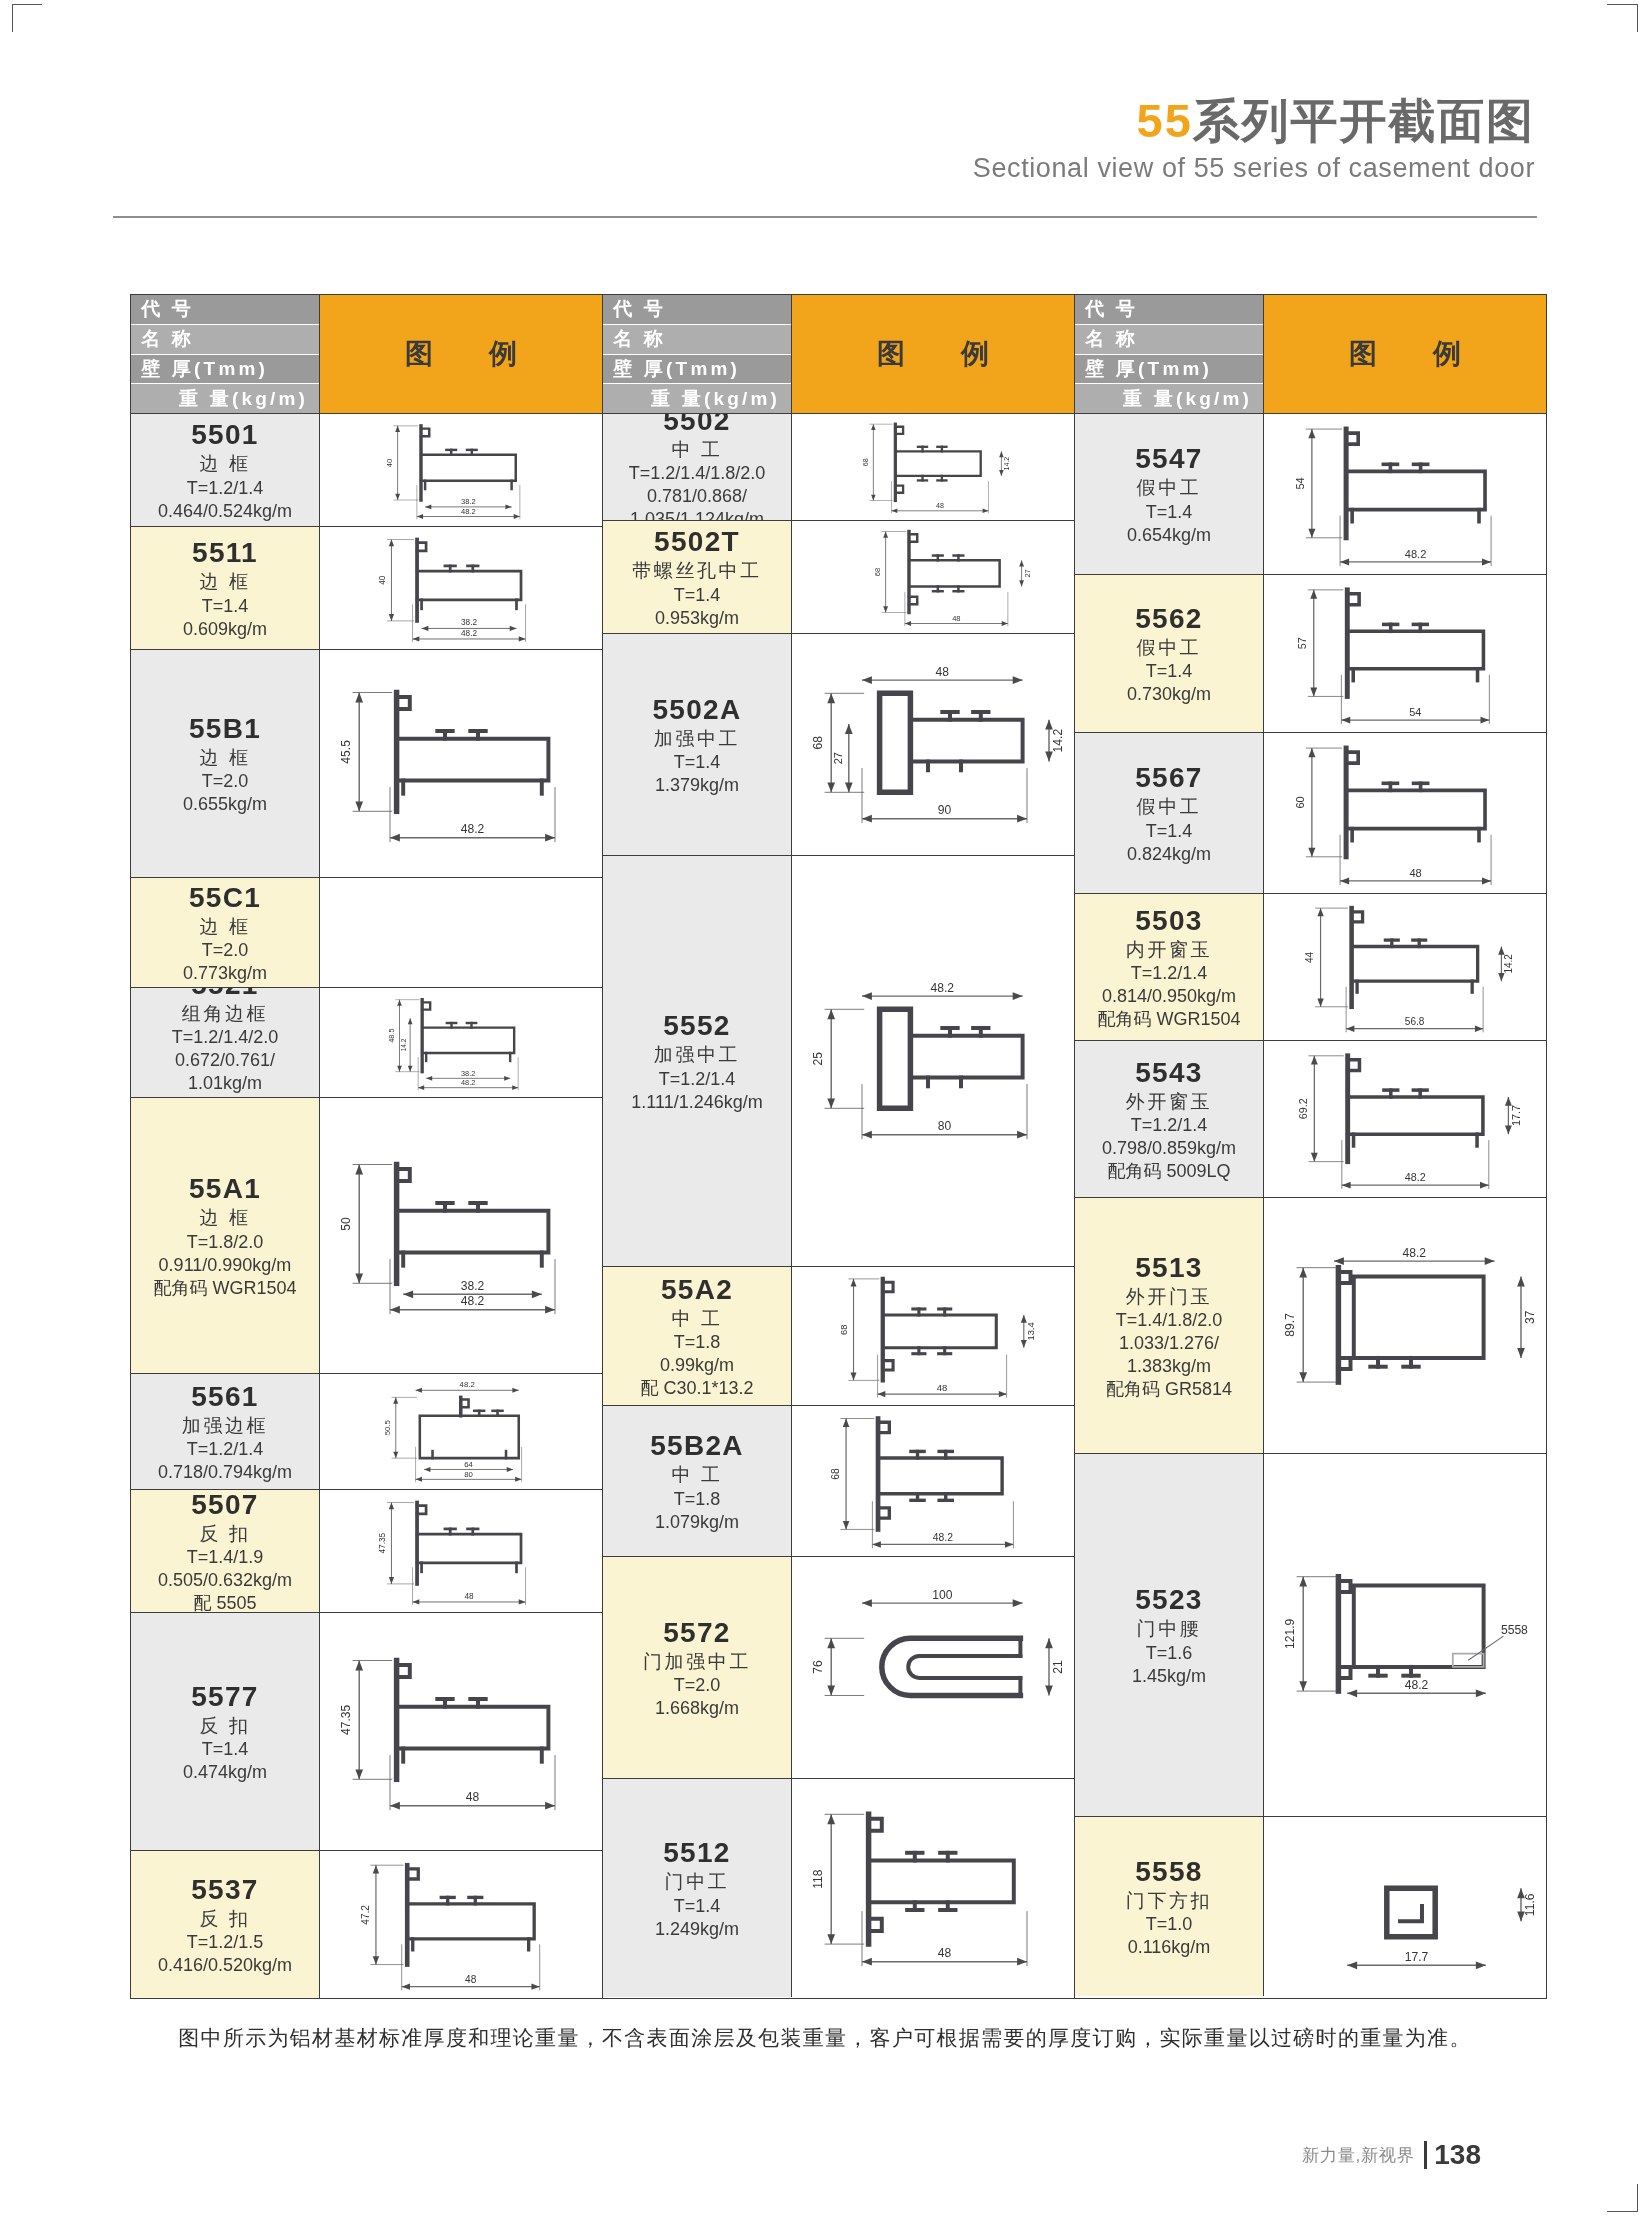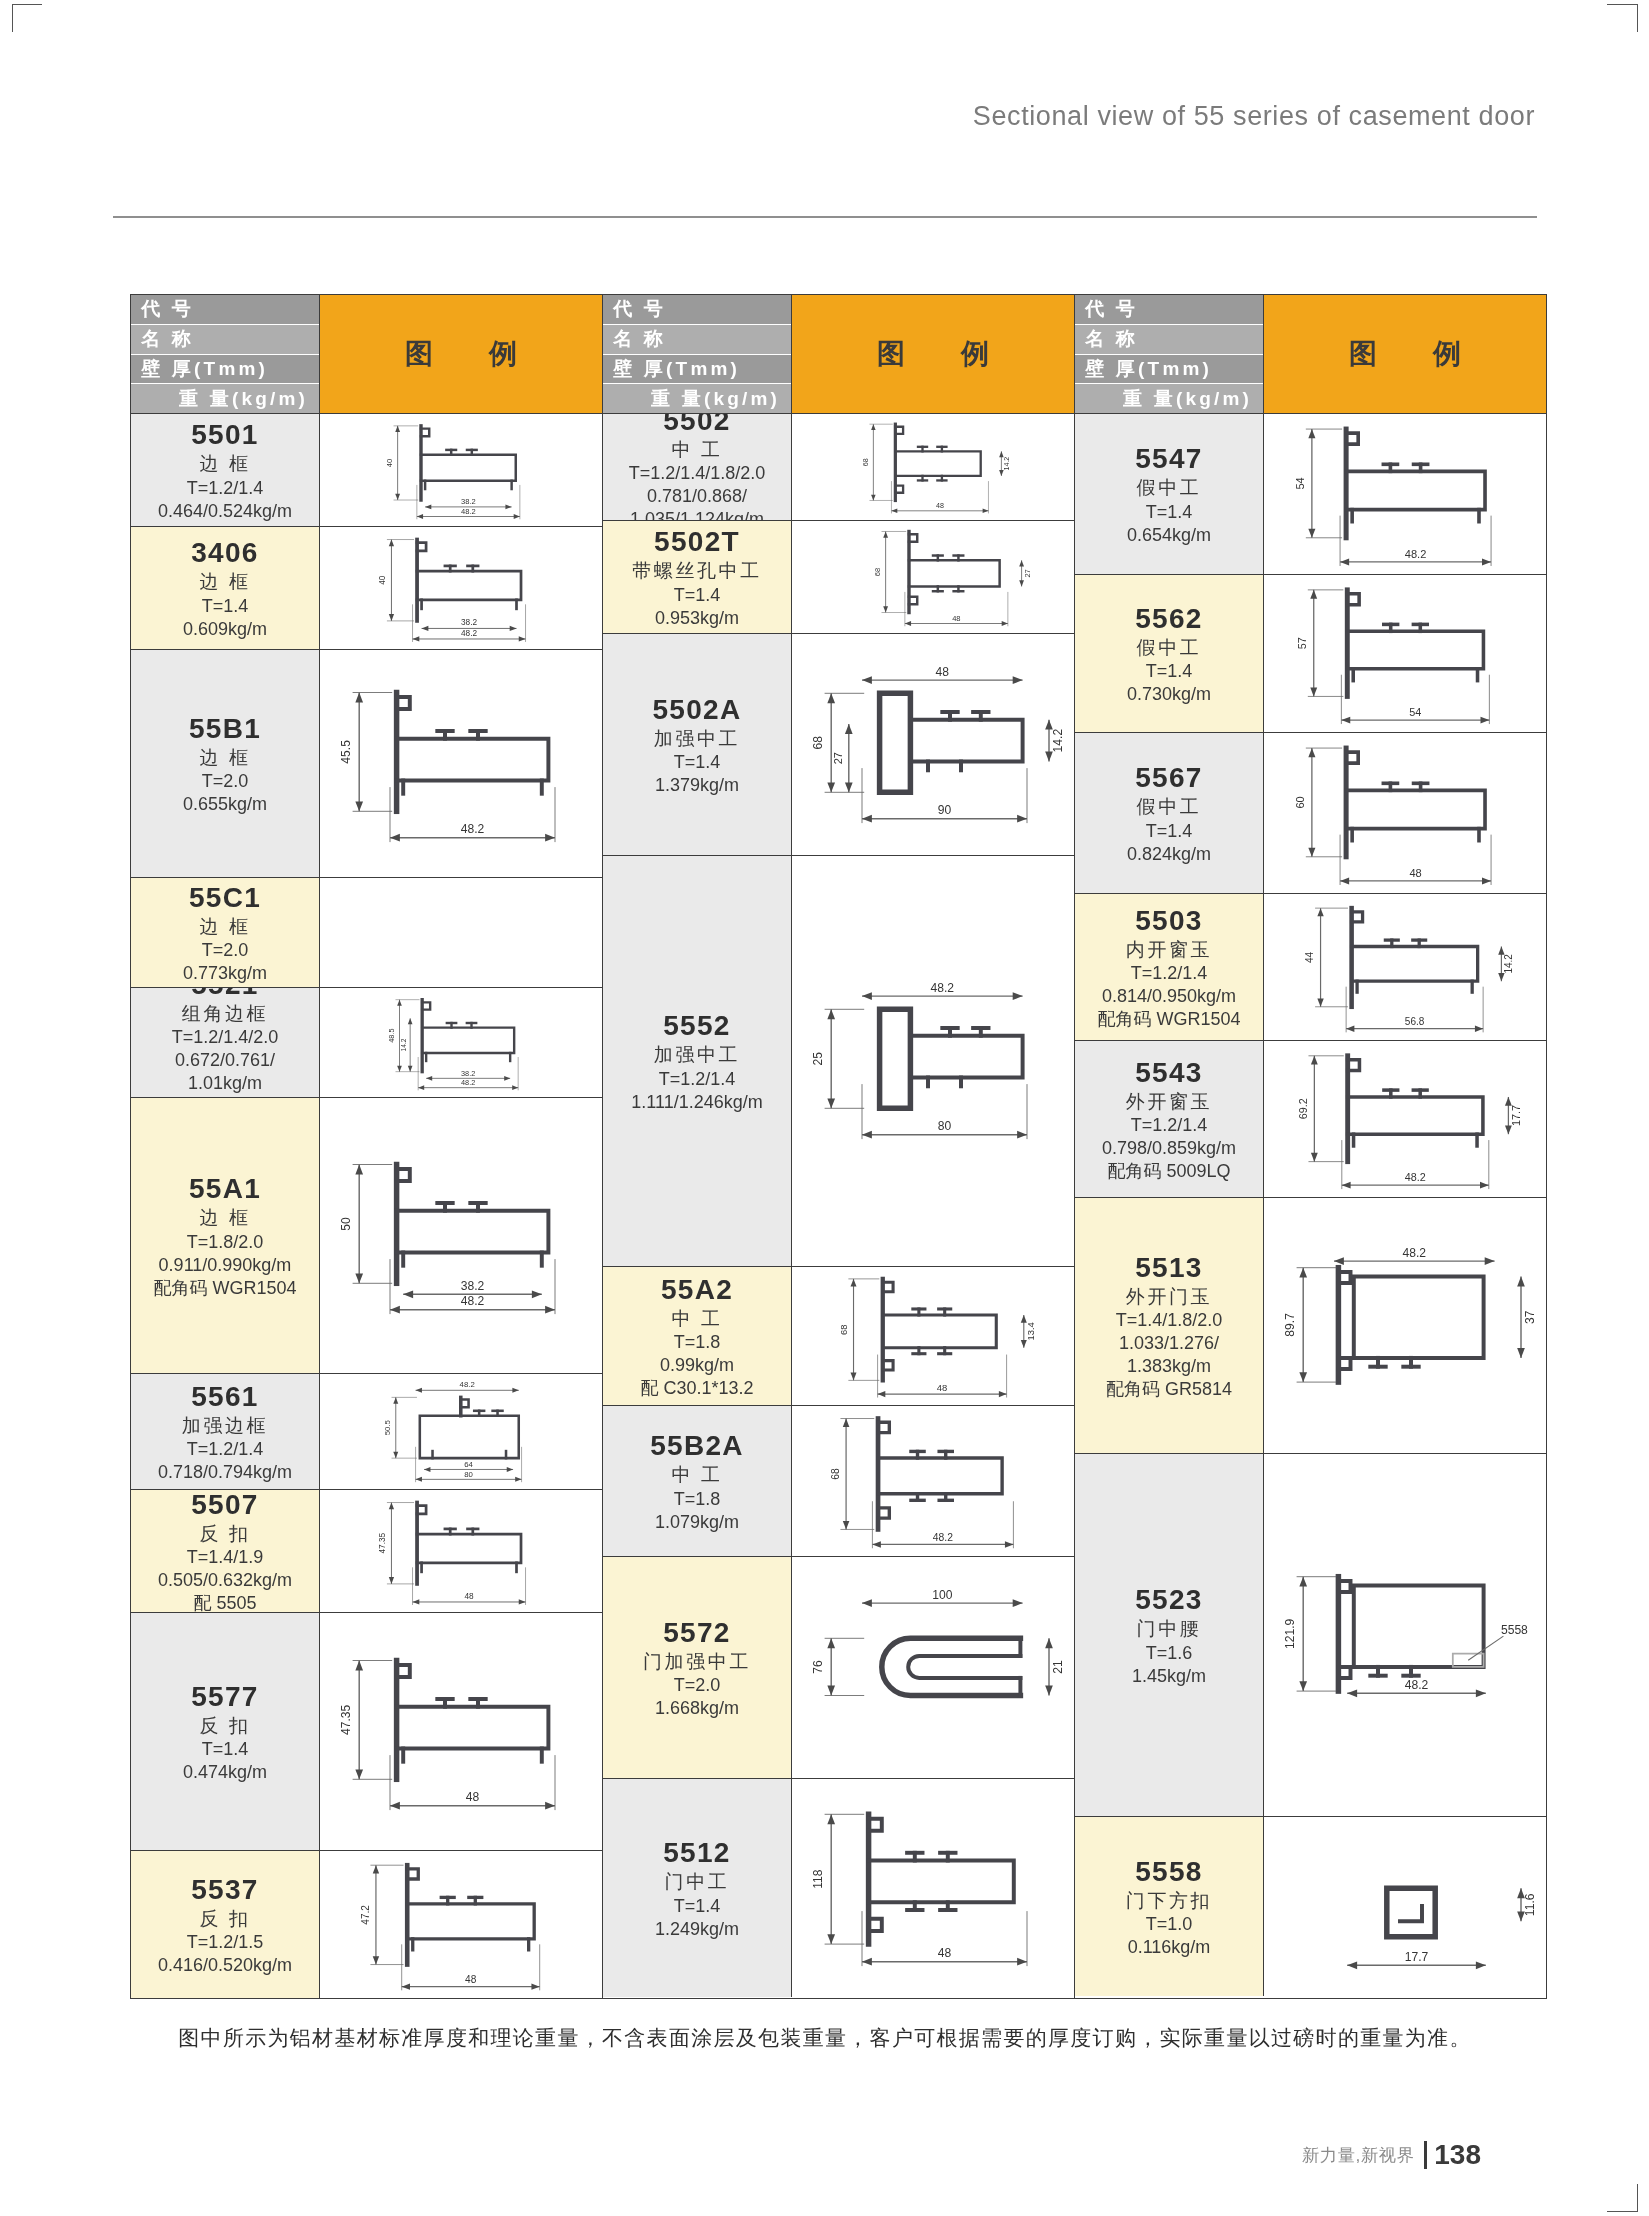--- a/index.html
+++ b/index.html
@@ -50,20 +50,21 @@
 </style>
 </head>
 <body>
 
 <div class="page" style="--accent: #F2A51A; --hdark: #9A9A9A; --hlight: #AEAEAE; --rowgray: #EAEAEA; --rowyellow: #FBF4D3;">
   <div class="crop crop-tl"></div>
   <div class="crop crop-tr"></div>
   <div class="crop crop-br"></div>
 
   <header class="titleblock">
+    <h1><span class="accent">55</span><span>系列平开截面图</span></h1>
     <div class="subtitle">Sectional  view of 55 series of casement door</div>
   </header>
   <div class="rule"></div>
 
   <main id="table" class="table">
       <div class="colgroup">
         <div class="ghead">
           <div class="ghead-left">
             <div class="hcell hc1">代 号</div>
             <div class="hcell hc2">名 称</div>
@@ -106,21 +107,21 @@
                 <line x1="60" y1="142" x2="210" y2="142" stroke="#6a6a6a" stroke-width="1.3"></line>
                 <polygon points="60,142 69,138.5 69,145.5" fill="#4a4a4a"></polygon>
                 <polygon points="210,142 201,138.5 201,145.5" fill="#4a4a4a"></polygon>
                 <text x="135" y="138" font-size="11" fill="#353535" text-anchor="middle" font-family="&quot;Liberation Sans&quot;,&quot;DejaVu Sans&quot;,sans-serif">48.2</text>
               </g>
             </svg>
           </div>
         </div>
         <div class="prow" style="height: 122px;">
           <div class="info bg-yellow">
-            <div class="code">3406</div>
+            <div class="code">5511</div>
             <div class="pname">边 框</div>
             <div class="pline">T=1.4</div>
             <div class="pline">0.609kg/m</div>
           </div>
           <div class="diag">
             <svg width="275" height="113" viewBox="0 0 250 150" preserveAspectRatio="xMidYMid meet">
               <g>
                 <path d="M66 10 V118" fill="none" stroke="#45454B" stroke-width="5" stroke-linecap="square"></path>
                 <path d="M66 14 h12 v11 h-12" fill="none" stroke="#45454B" stroke-width="3.6" stroke-linecap="square"></path>
                 <path d="M66 52 H204 V90 H66" fill="none" stroke="#45454B" stroke-width="3.6" stroke-linecap="square"></path>

